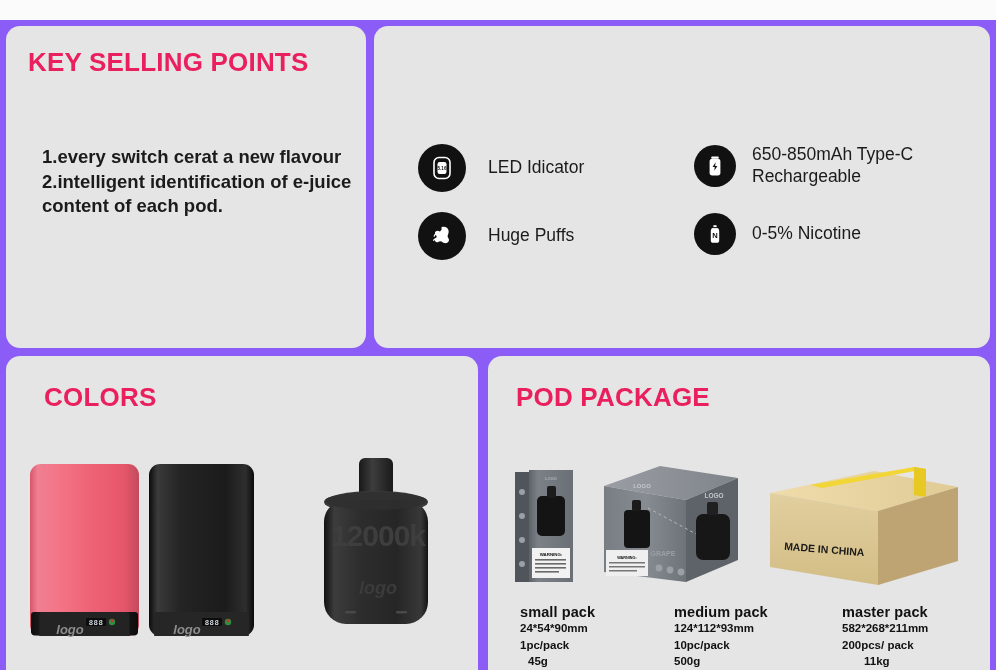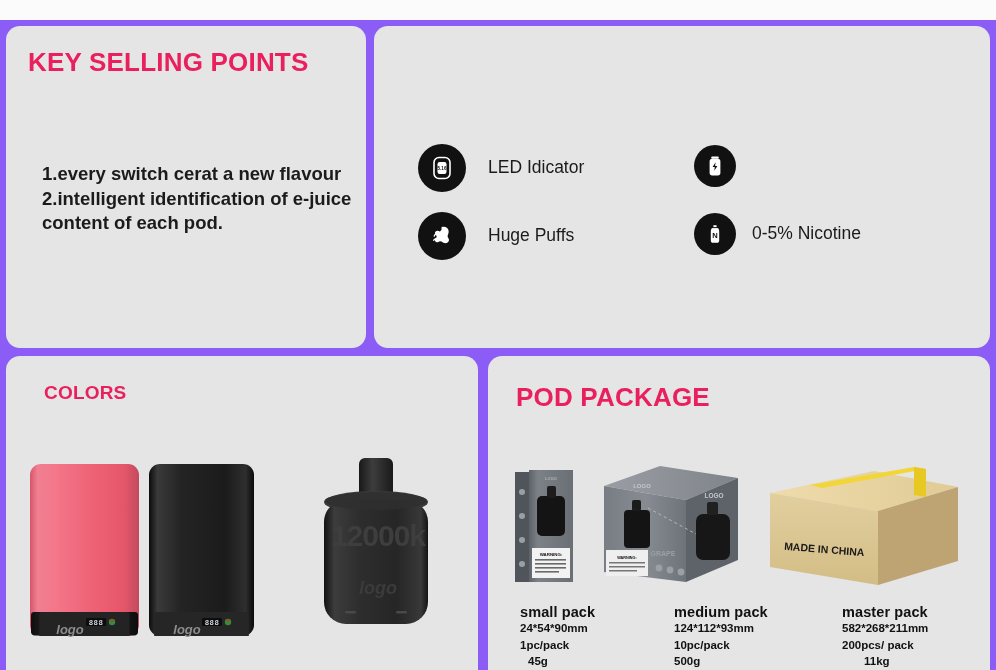--- a/index.html
+++ b/index.html
@@ -29,21 +29,21 @@
     color: #ea1f5e;
     font-weight: 700;
     letter-spacing: .2px;
     white-space: nowrap;
   }
 
   
   #panel-ksp { left: 6px; top: 6px; width: 360px; height: 322px; }
   #ksp-title { left: 22px; top: 21px; font-size: 26px; }
   #ksp-body {
-    position: absolute; left: 36px; top: 136px; width: 310px;
+    position: absolute; left: 36px; top: 119px; width: 310px;
     font-size: 18.5px; font-weight: 700; color: #1b1b1b; line-height: 1.33;
   }
 
   
   #panel-spec { left: 374px; top: 6px; width: 616px; height: 322px; }
   #spec-title { left: 44px; top: 21px; font-size: 26px; }
 
   .spec-col { position: absolute; }
   #spec-col-a { left: 44px; top: 108px; }
   #spec-col-b { left: 320px; top: 106px; }
@@ -56,21 +56,21 @@
   }
   #spec-col-b .spec-icon { width: 42px; height: 42px; flex-basis: 42px; }
   .spec-label {
     margin-left: 22px; font-size: 17.5px; color: #1b1b1b;
     line-height: 1.25; white-space: pre-line;
   }
   #spec-col-b .spec-label { margin-left: 16px; }
 
   
   #panel-colors { left: 6px; top: 336px; width: 472px; height: 328px; }
-  #colors-title { left: 38px; top: 26px; font-size: 19px; }
+  #colors-title { left: 38px; top: 26px; font-size: 26px; }
 
   
   #panel-pack { left: 488px; top: 336px; width: 502px; height: 328px; }
   #pack-title { left: 28px; top: 26px; font-size: 26px; }
 
   .pack-caption { position: absolute; color: #111; }
   .pack-name { font-size: 14.5px; font-weight: 700; letter-spacing: .1px; }
   .pack-line { font-size: 11.5px; font-weight: 700; line-height: 1.45; }
 
   .device { position: absolute; }
@@ -117,20 +117,22 @@
     <div class="spec-col" id="spec-col-b">
 
       <div class="spec-row">
         <div class="spec-icon">
           <svg width="26" height="26" viewBox="0 0 26 26">
             <rect x="9.2" y="3.6" width="7.6" height="2.2" rx="1" fill="#fff"></rect>
             <rect x="7.6" y="5.8" width="10.8" height="16.6" rx="2.6" fill="#fff"></rect>
             <path d="M13.6 9.3l-3 4.6h2.2l-.5 3.9 3.1-4.8h-2.3z" fill="#111"></path>
           </svg>
         </div>
+        <div class="spec-label">650-850mAh Type-C
+Rechargeable</div>
       </div>
 
       <div class="spec-row">
         <div class="spec-icon">
           <svg width="26" height="26" viewBox="0 0 26 26">
             <path d="M11.4 4.2h3.2v1.9c1.6.8 2.6 2.3 2.6 4.1v9.5c0 1.2-.9 2.1-2.1 2.1h-4.2c-1.2 0-2.1-.9-2.1-2.1v-9.5c0-1.8 1-3.3 2.6-4.1z" fill="#fff"></path>
             <path d="M10.2 6.6h5.6" stroke="#111" stroke-width="1" stroke-linecap="round"></path>
             <text x="13" y="17.4" font-size="7.6" text-anchor="middle" fill="#111" font-family="'Liberation Sans',sans-serif" font-weight="700">N</text>
           </svg>
         </div>

